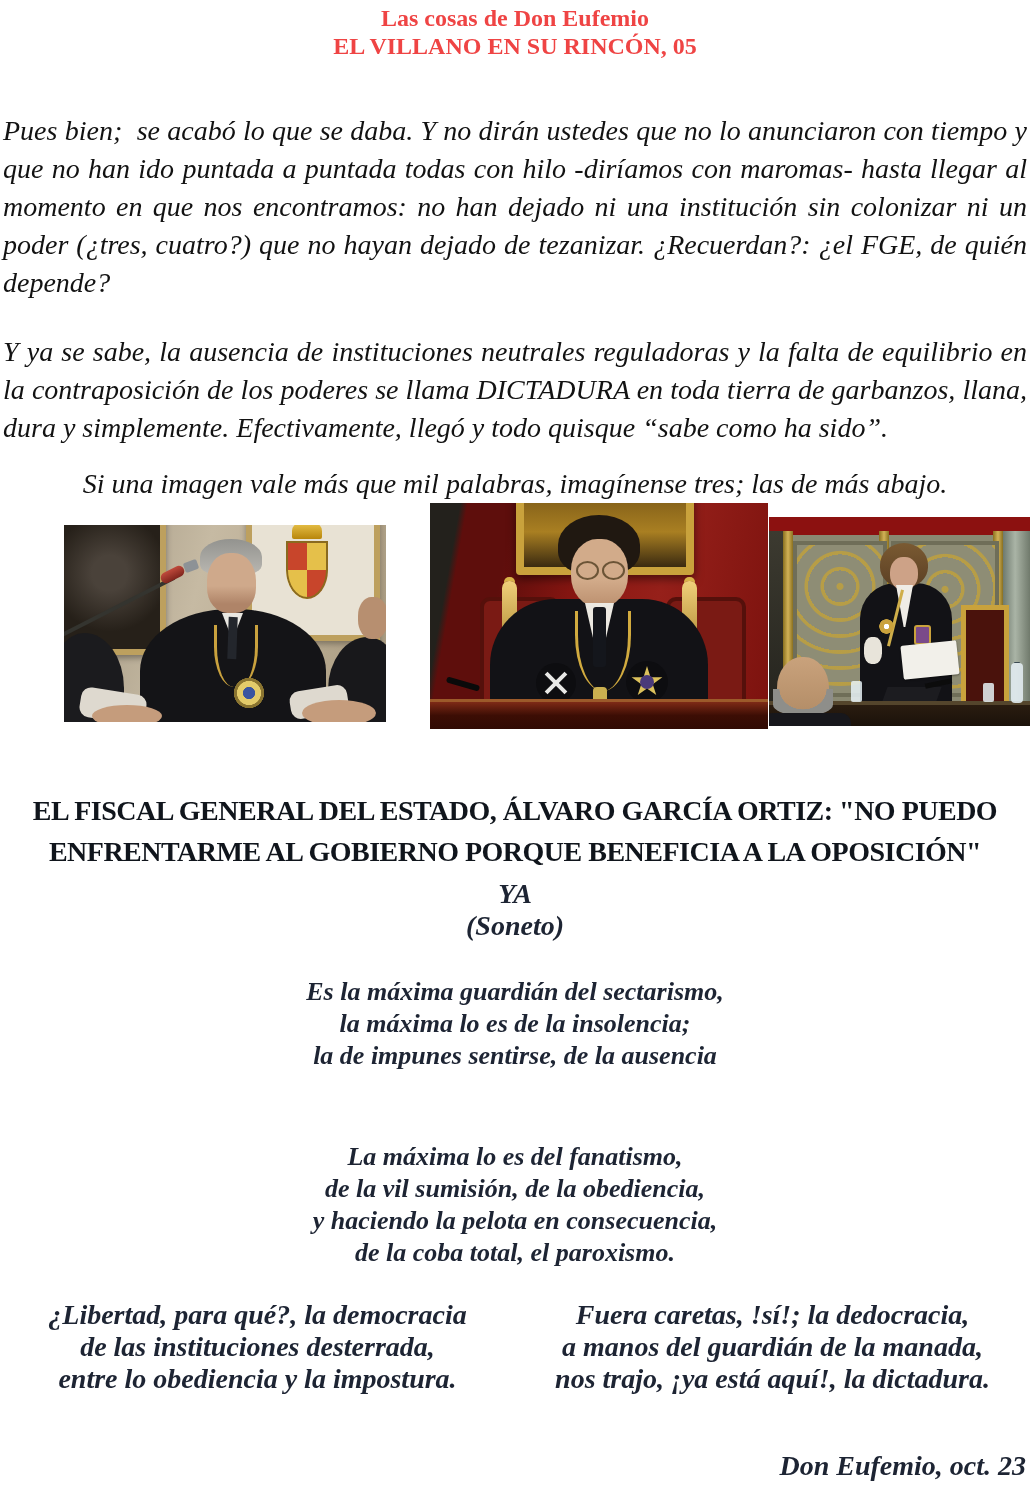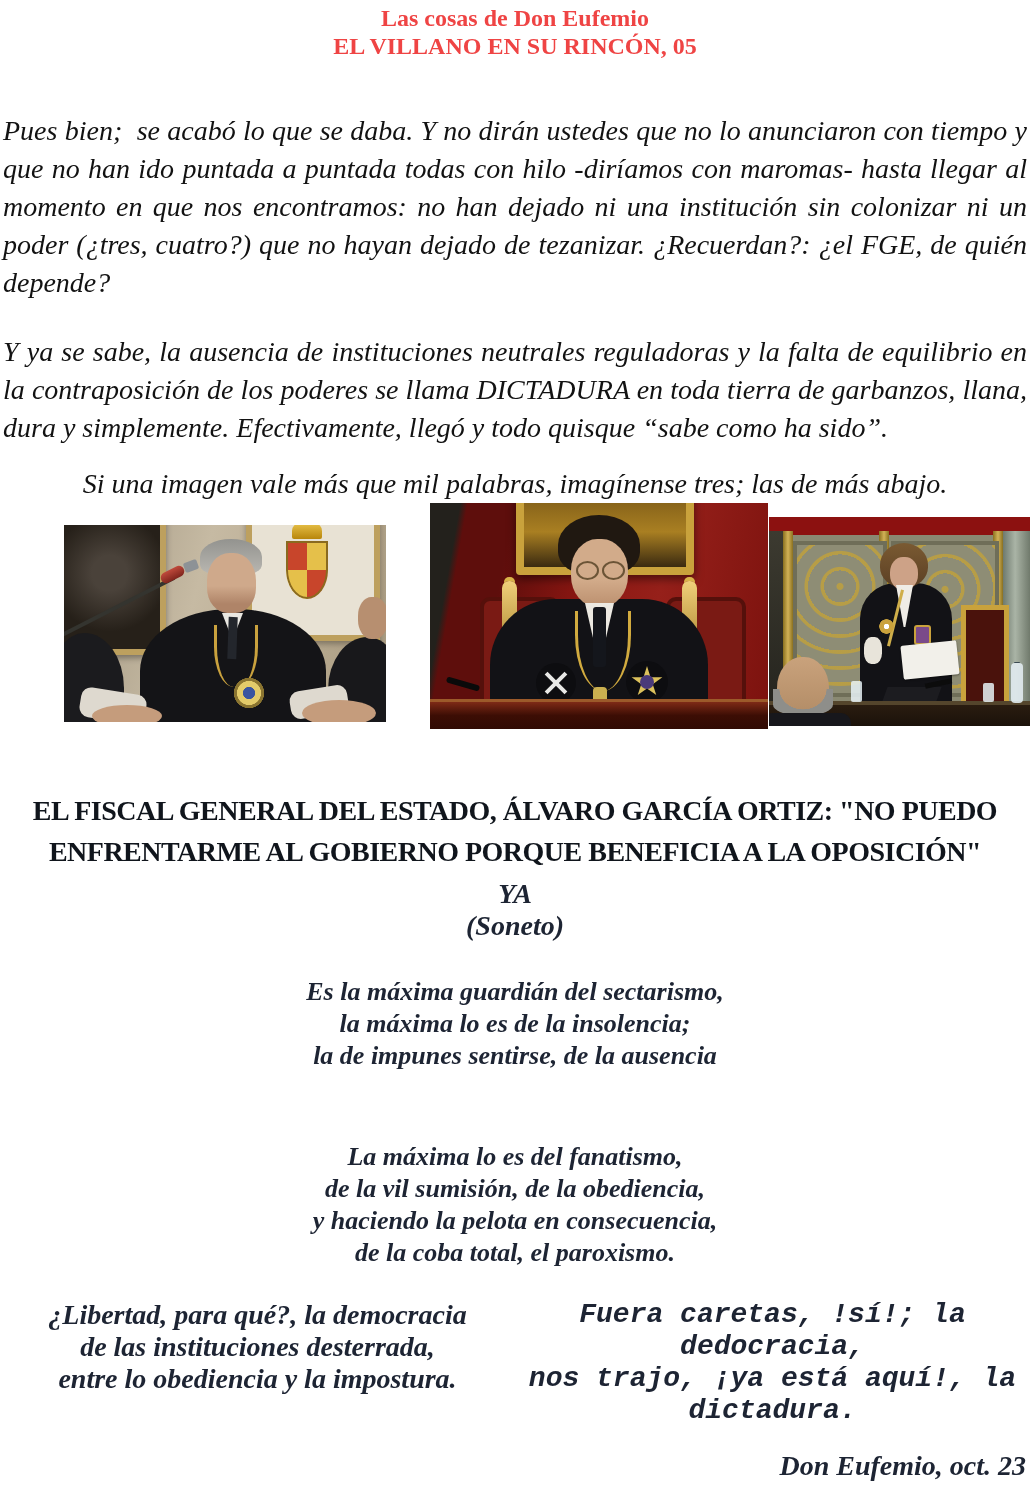--- a/index.html
+++ b/index.html
@@ -23,21 +23,21 @@
   
   .poemtitle{position:absolute;top:878px;left:0;right:0;text-align:center;
              font-weight:700;font-style:italic;font-size:28px;line-height:32px;color:#1d2433;}
   .stanza{position:absolute;left:0;right:0;text-align:center;
           font-weight:700;font-style:italic;font-size:26px;line-height:32px;color:#1d2433;}
   .q1{top:976px;}
   .q2{top:1141px;}
   .tercet{position:absolute;top:1299px;width:515px;text-align:center;
           font-weight:700;font-style:italic;font-size:28px;line-height:32px;color:#1d2433;}
   .tl{left:0;}
-  .tr{left:515px;font-family:Liberation Mono, monospace;}
+  .tr{left:515px;}
   .signature{position:absolute;top:1451px;right:4px;text-align:right;
              font-weight:700;font-style:italic;font-size:28px;line-height:30px;color:#1d2433;}
 
   
   .photo{position:absolute;overflow:hidden;}
   .photo *{position:absolute;}
   .ph1{left:64px;top:525px;width:322px;height:197px;
        background:linear-gradient(105deg,#9e937e,#c6baa3 40%,#b9ab91 70%,#a89a80);}
   .ph2{left:430px;top:503px;width:338px;height:226px;
        background:linear-gradient(100deg,#23211c 0 8%,#5e0e0c 10% 22%,#8c1712 45%,#96201a 65%,#7c120e);}
@@ -244,18 +244,19 @@
   </div>
 
   <div class="tercet tl">
     <div>¿Libertad, para qué?, la democracia</div>
     <div>de las instituciones desterrada,</div>
     <div>entre lo obediencia y la impostura.</div>
   </div>
 
   <div class="tercet tr">
     <div>Fuera caretas, !sí!; la dedocracia,</div>
+    <div>a manos del guardián de la manada,</div>
     <div>nos trajo, ¡ya está aquí!, la dictadura.</div>
   </div>
 
   <div class="signature">Don Eufemio, oct. 23</div>
 
 </div>
 
 </body></html>

